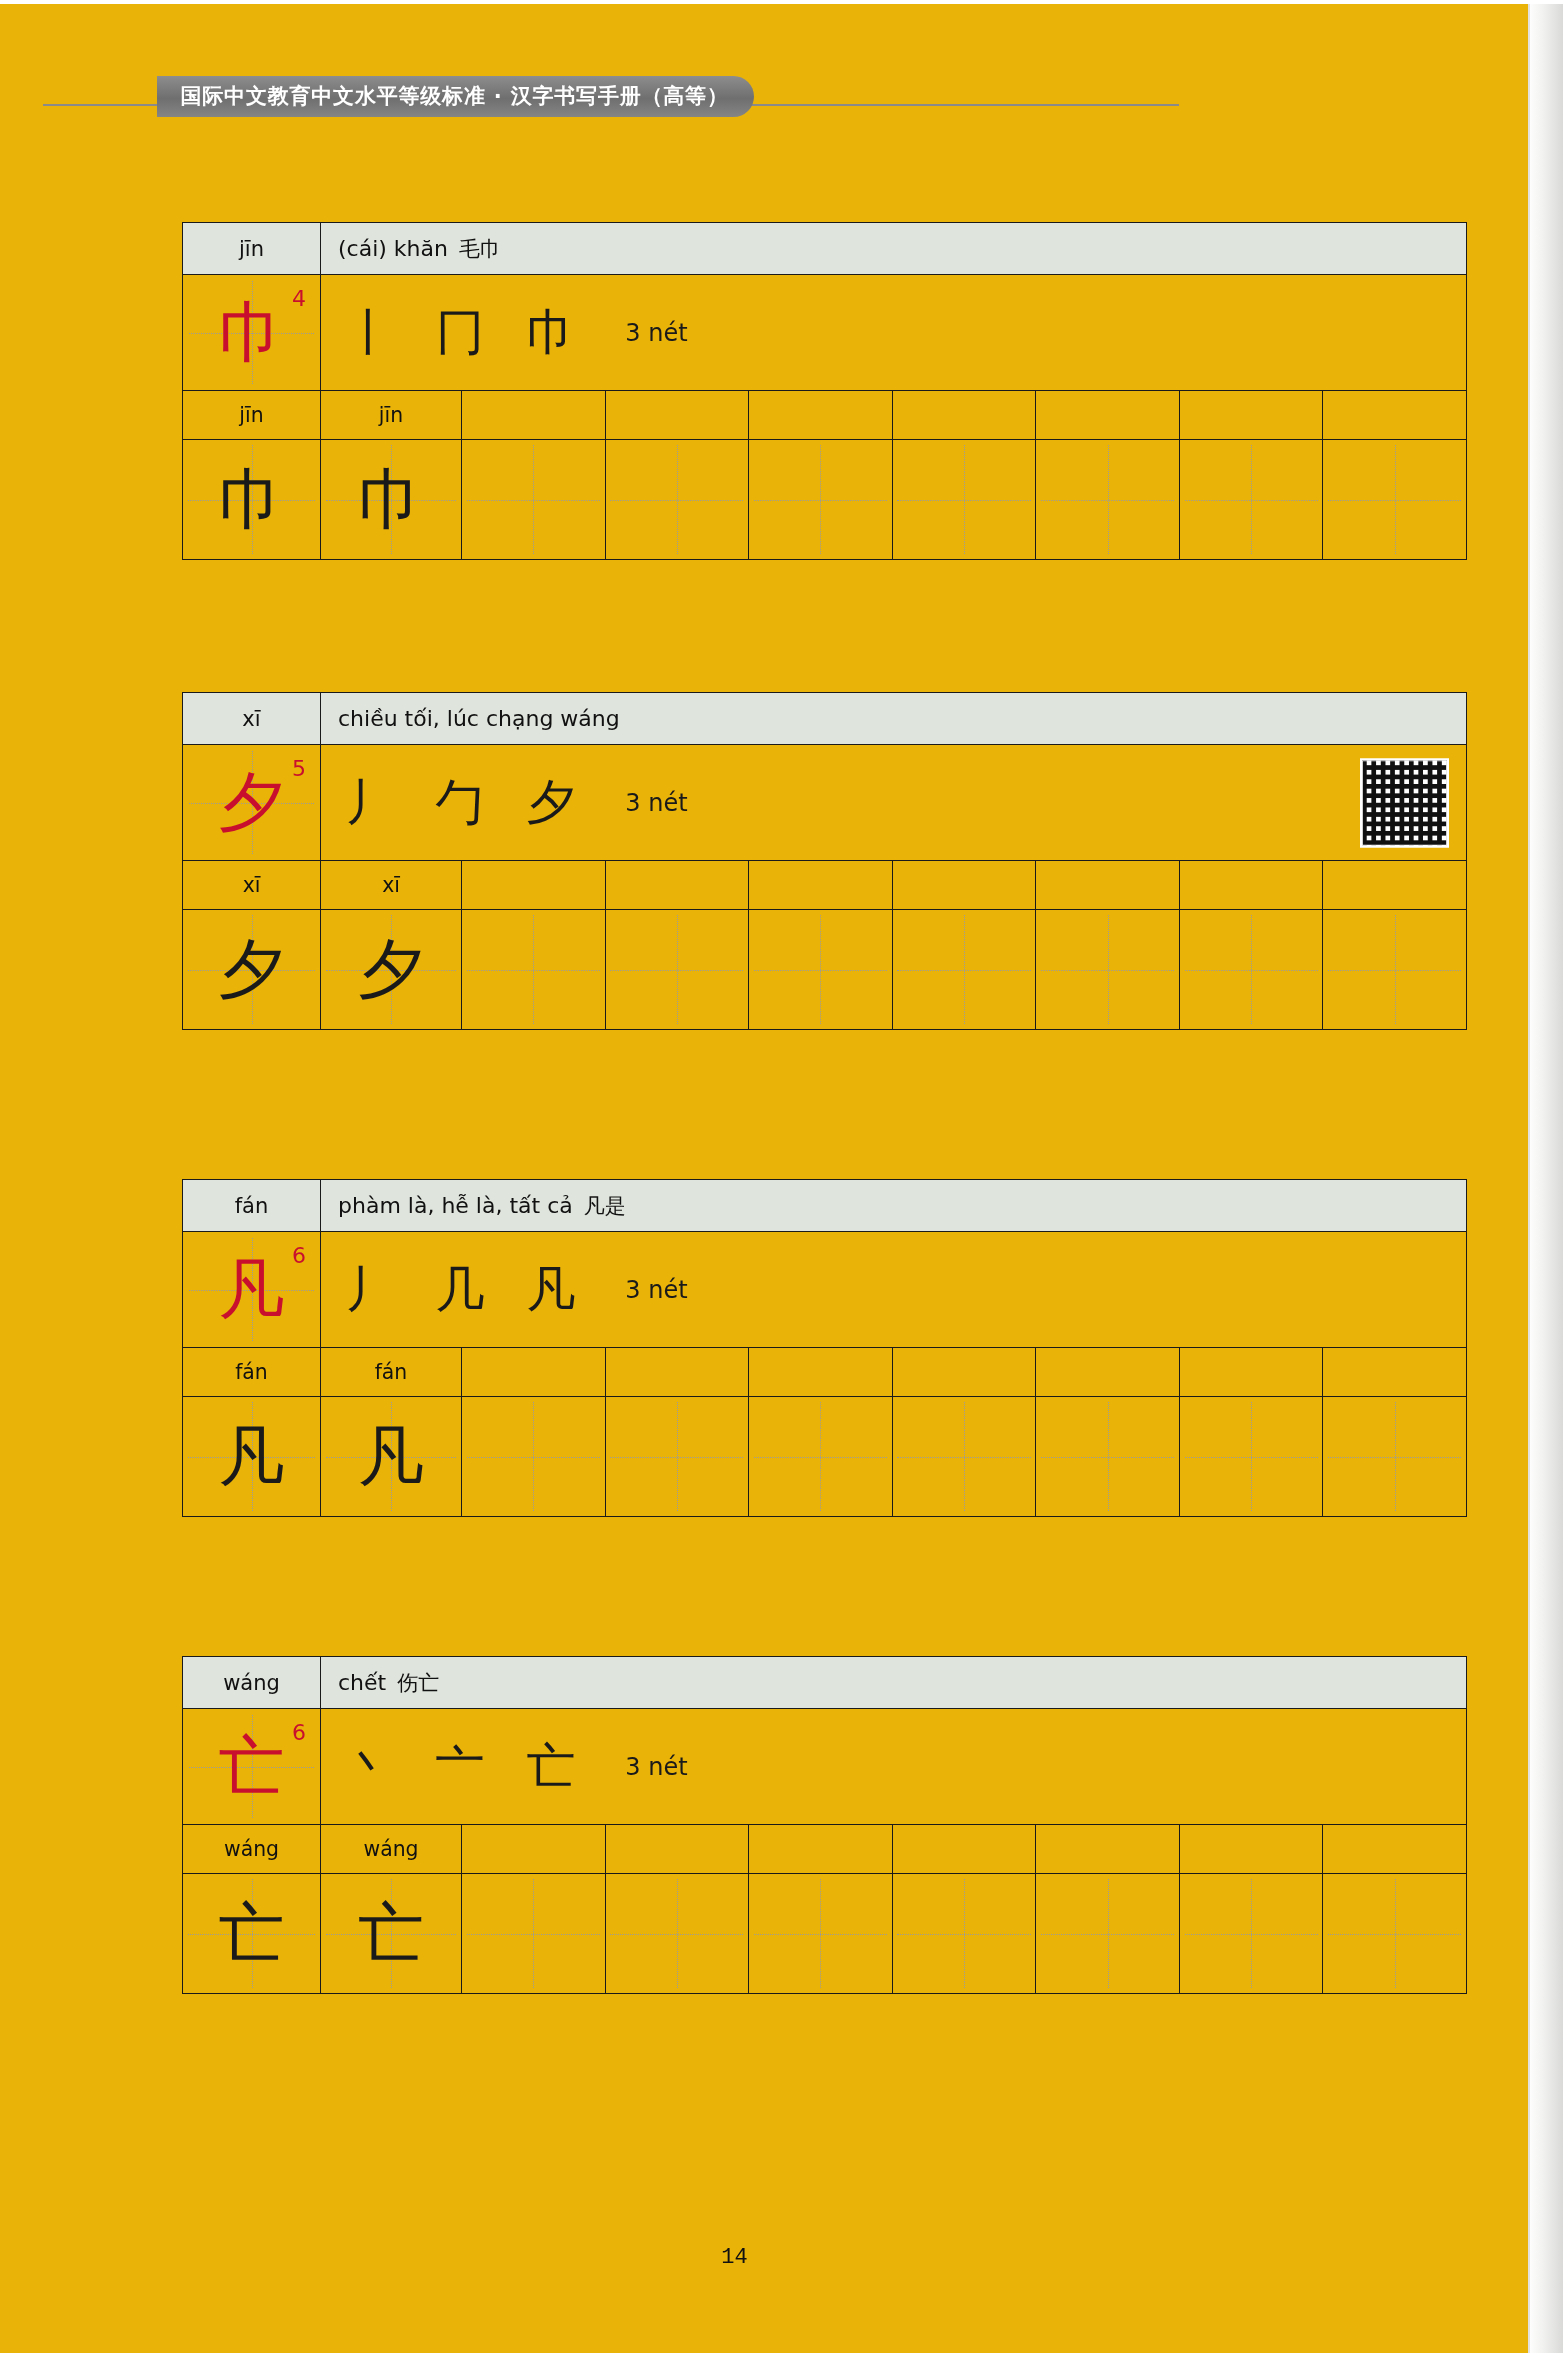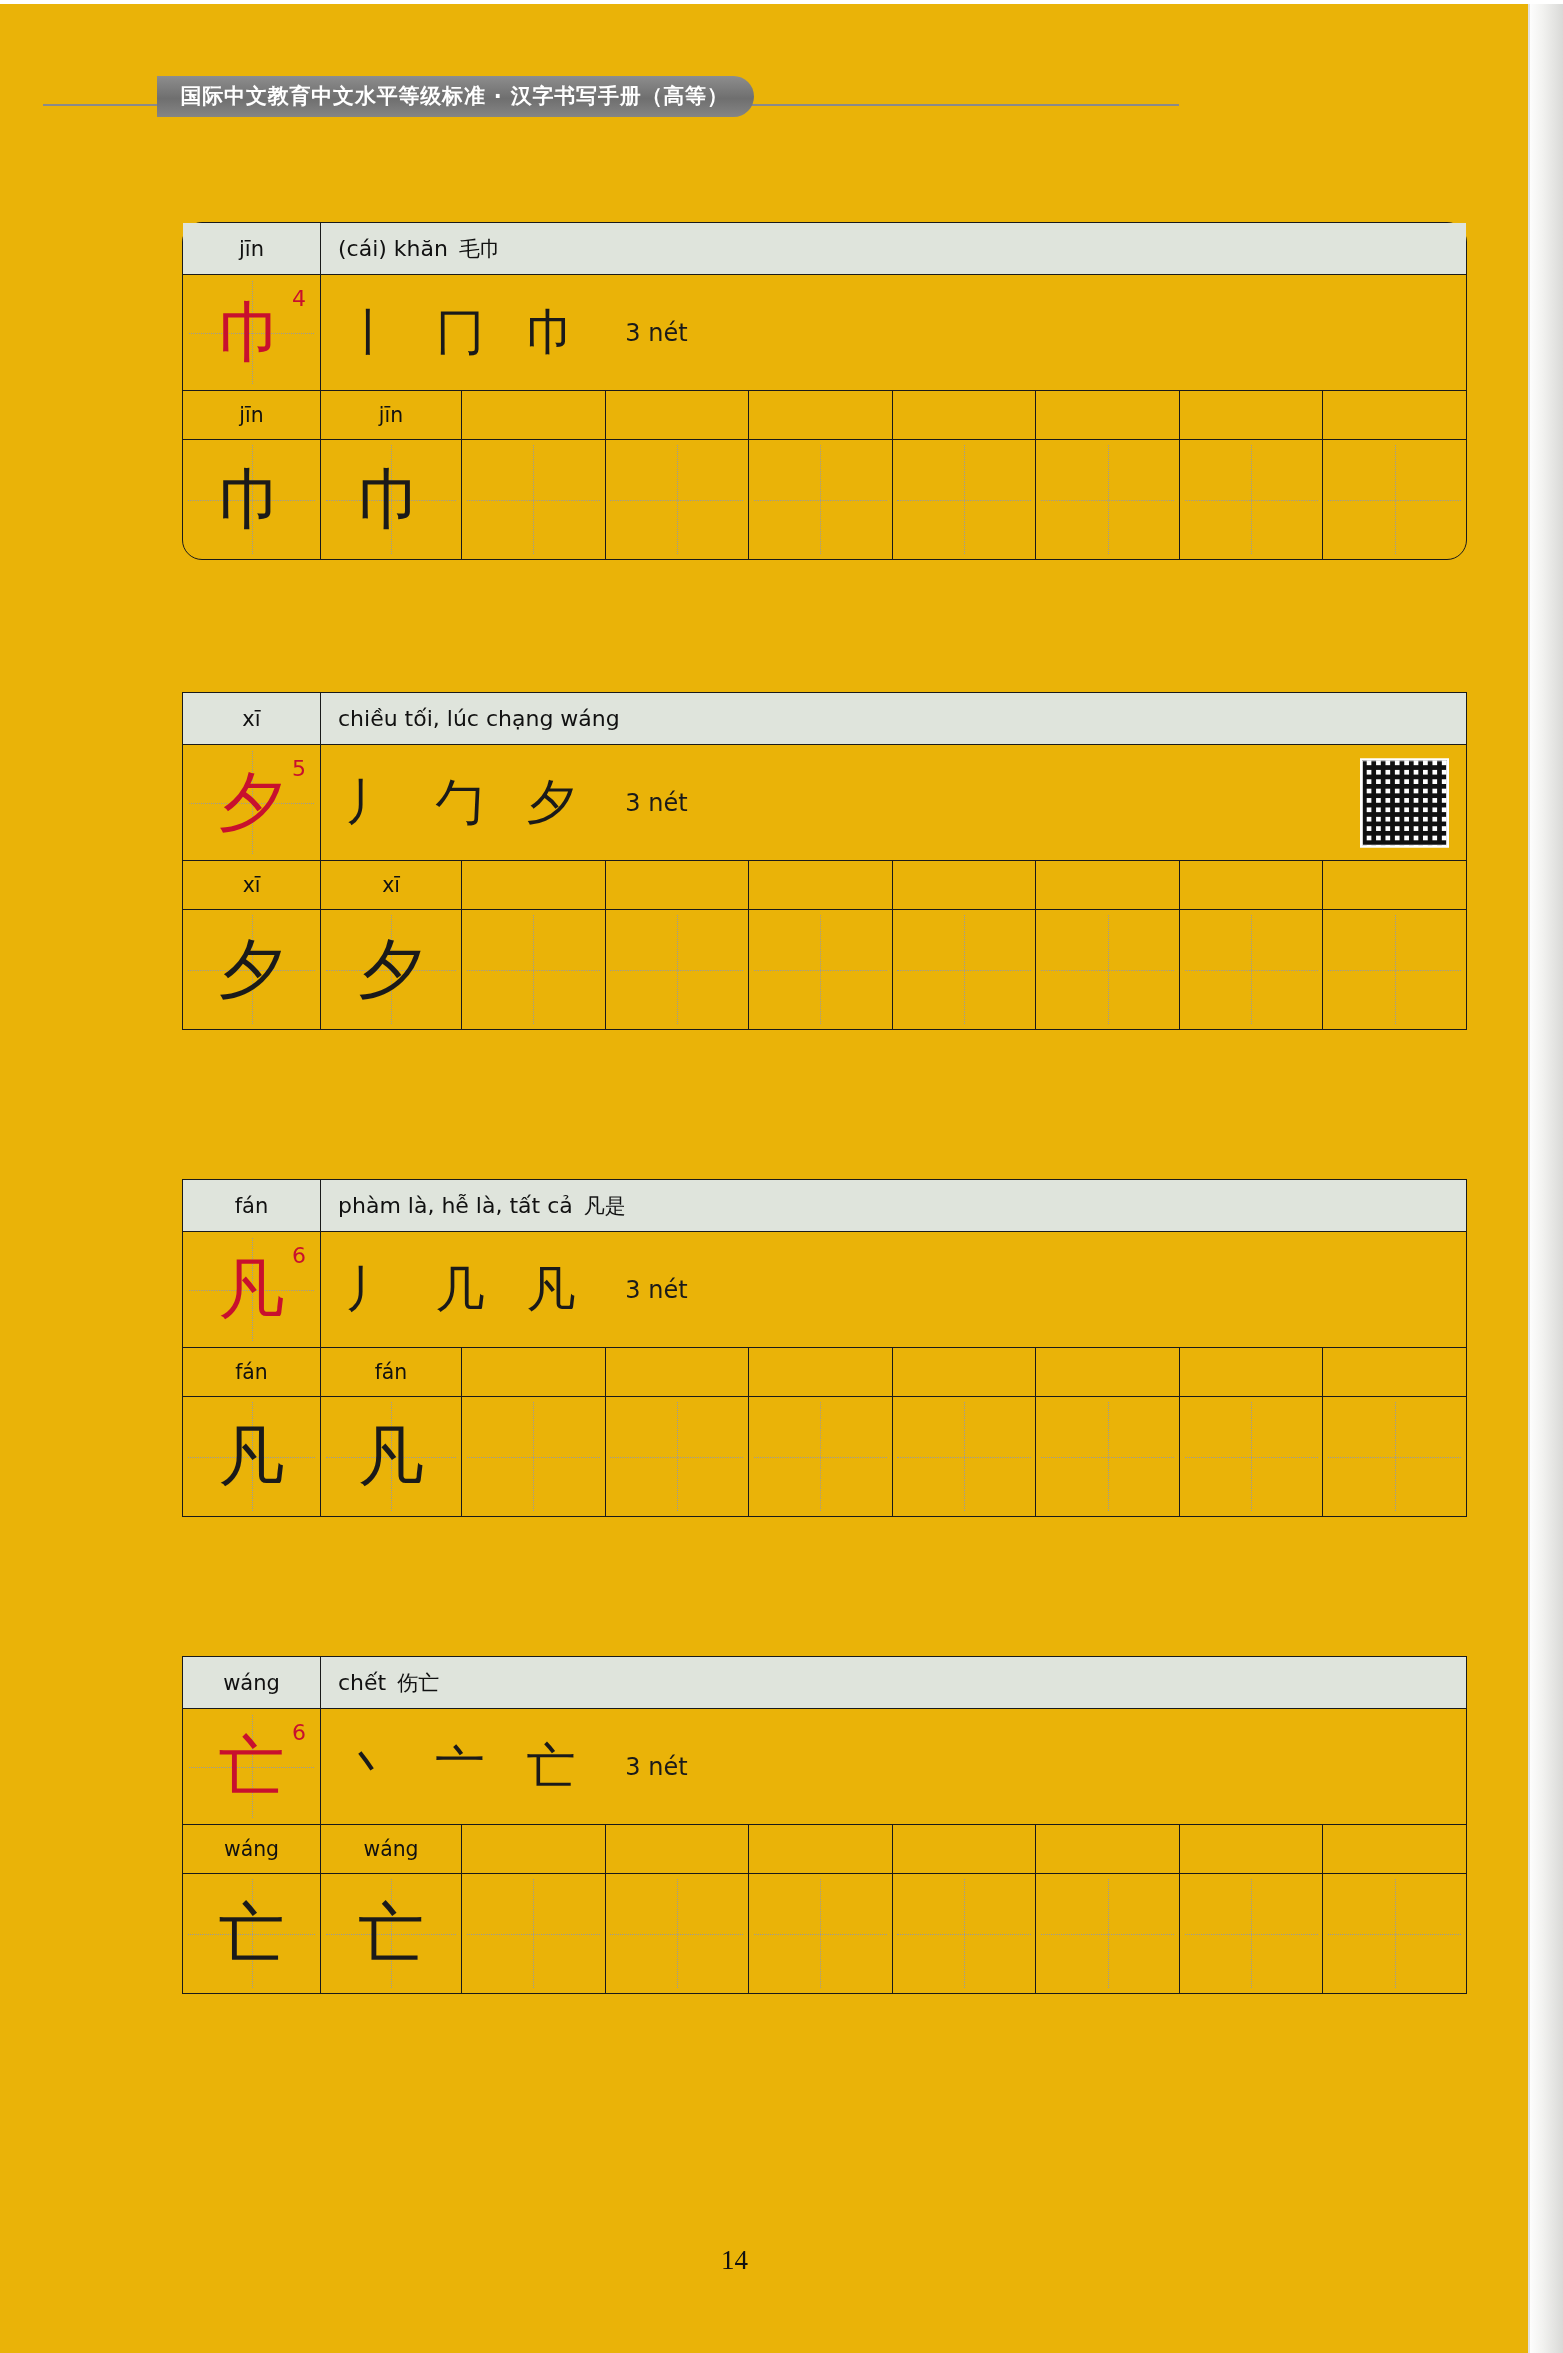--- a/index.html
+++ b/index.html
@@ -220,39 +220,39 @@
     font-size: 66px;
     color: #1a1a1a;
     line-height: 1;
   }
 
   .page-number {
     position: absolute;
     left: 0; top: 2241px;
     width: 1469px;
     text-align: center;
-    font-family: Liberation Serif, serif;
-    font-size: 27px;
+    font-family: Liberation Mono, monospace;
+    font-size: 22px;
     color: #111111;
   }
 </style>
 </head>
 <body>
 
 <div class="page">
 
   <div class="page-edge"></div>
   <div class="page-edge-line"></div>
 
   <div class="header">
     <div class="header-rule"></div>
     <div class="header-tab">国际中文教育中文水平等级标准 · 汉字书写手册（高等）</div>
   </div>
 
-  <div class="block" id="block-0" style="top:218px;border-radius:20px;">
+  <div class="block" id="block-0" style="top:218px;">
     <div class="row row-head">
       <div class="cell-pinyin-head">jīn</div>
       <div class="cell-meaning">
         <span>(cái) khăn</span>
         <span class="hanzi">毛巾</span>
       </div>
     </div>
     <div class="row row-demo">
       <div class="cell-bigchar">
         <div class="guide-h"></div>

